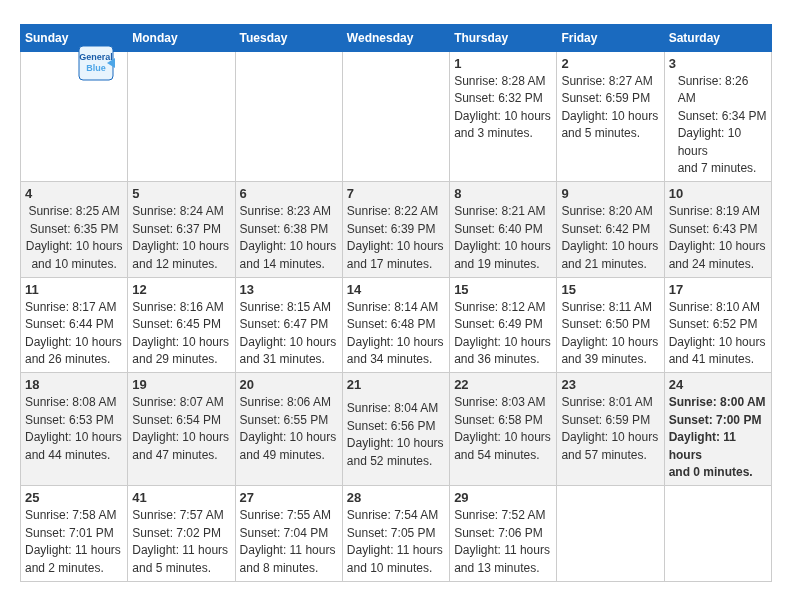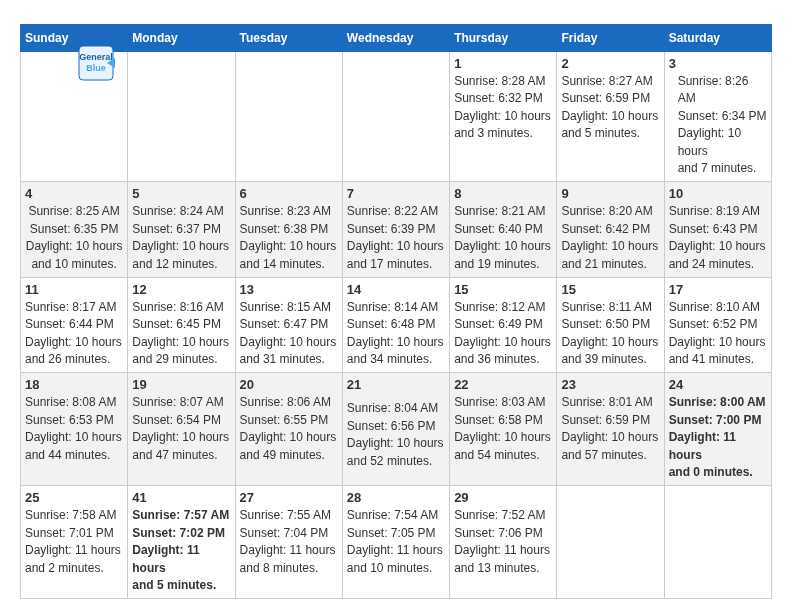--- a/index.html
+++ b/index.html
@@ -294,21 +294,21 @@
         <tr>
           <td>
             <span class="day-number">25</span>
             <div class="day-info" style="white-space: pre-line;">Sunrise: 7:58 AM
 Sunset: 7:01 PM
 Daylight: 11 hours
 and 2 minutes.</div>
           </td>
           <td>
             <span class="day-number">41</span>
-            <div class="day-info" style="white-space: pre-line; font-weight: bold;">Sunrise: 7:57 AM
+            <div class="day-info" style="white-space: pre-line;">Sunrise: 7:57 AM
 Sunset: 7:02 PM
 Daylight: 11 hours
 and 5 minutes.</div>
           </td>
           <td>
             <span class="day-number">27</span>
             <div class="day-info" style="white-space: pre-line;">Sunrise: 7:55 AM
 Sunset: 7:04 PM
 Daylight: 11 hours
 and 8 minutes.</div>

